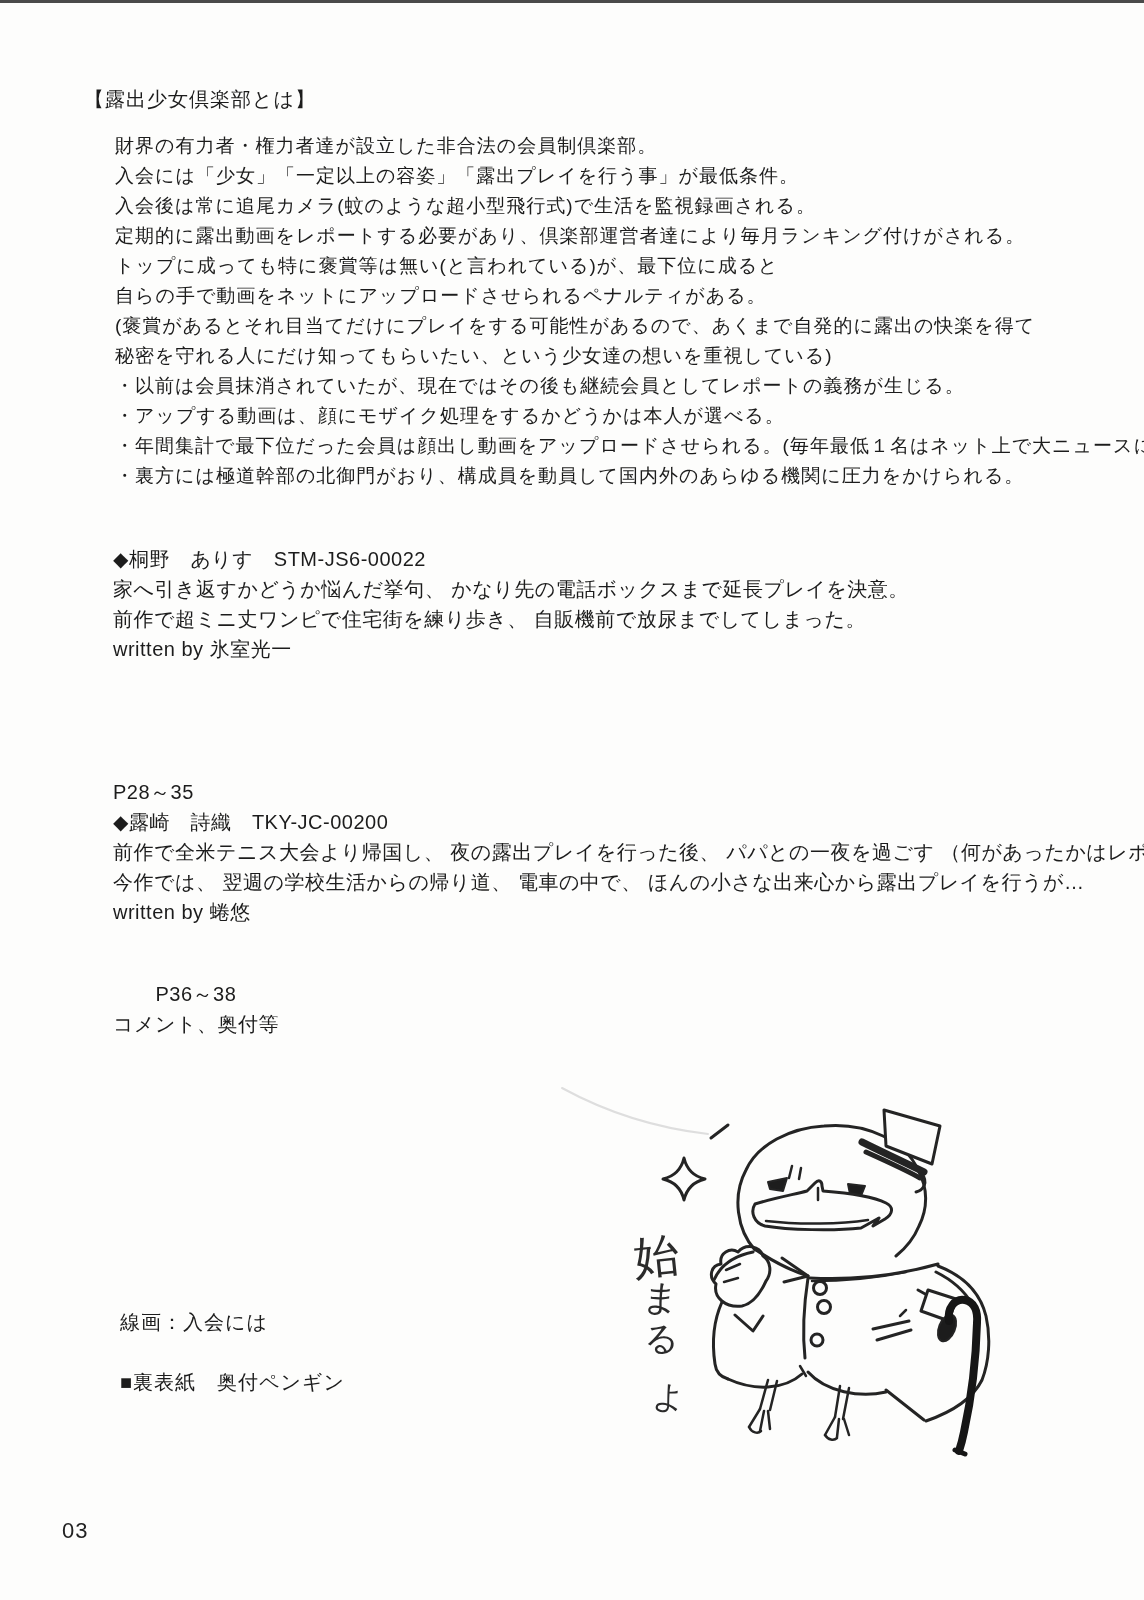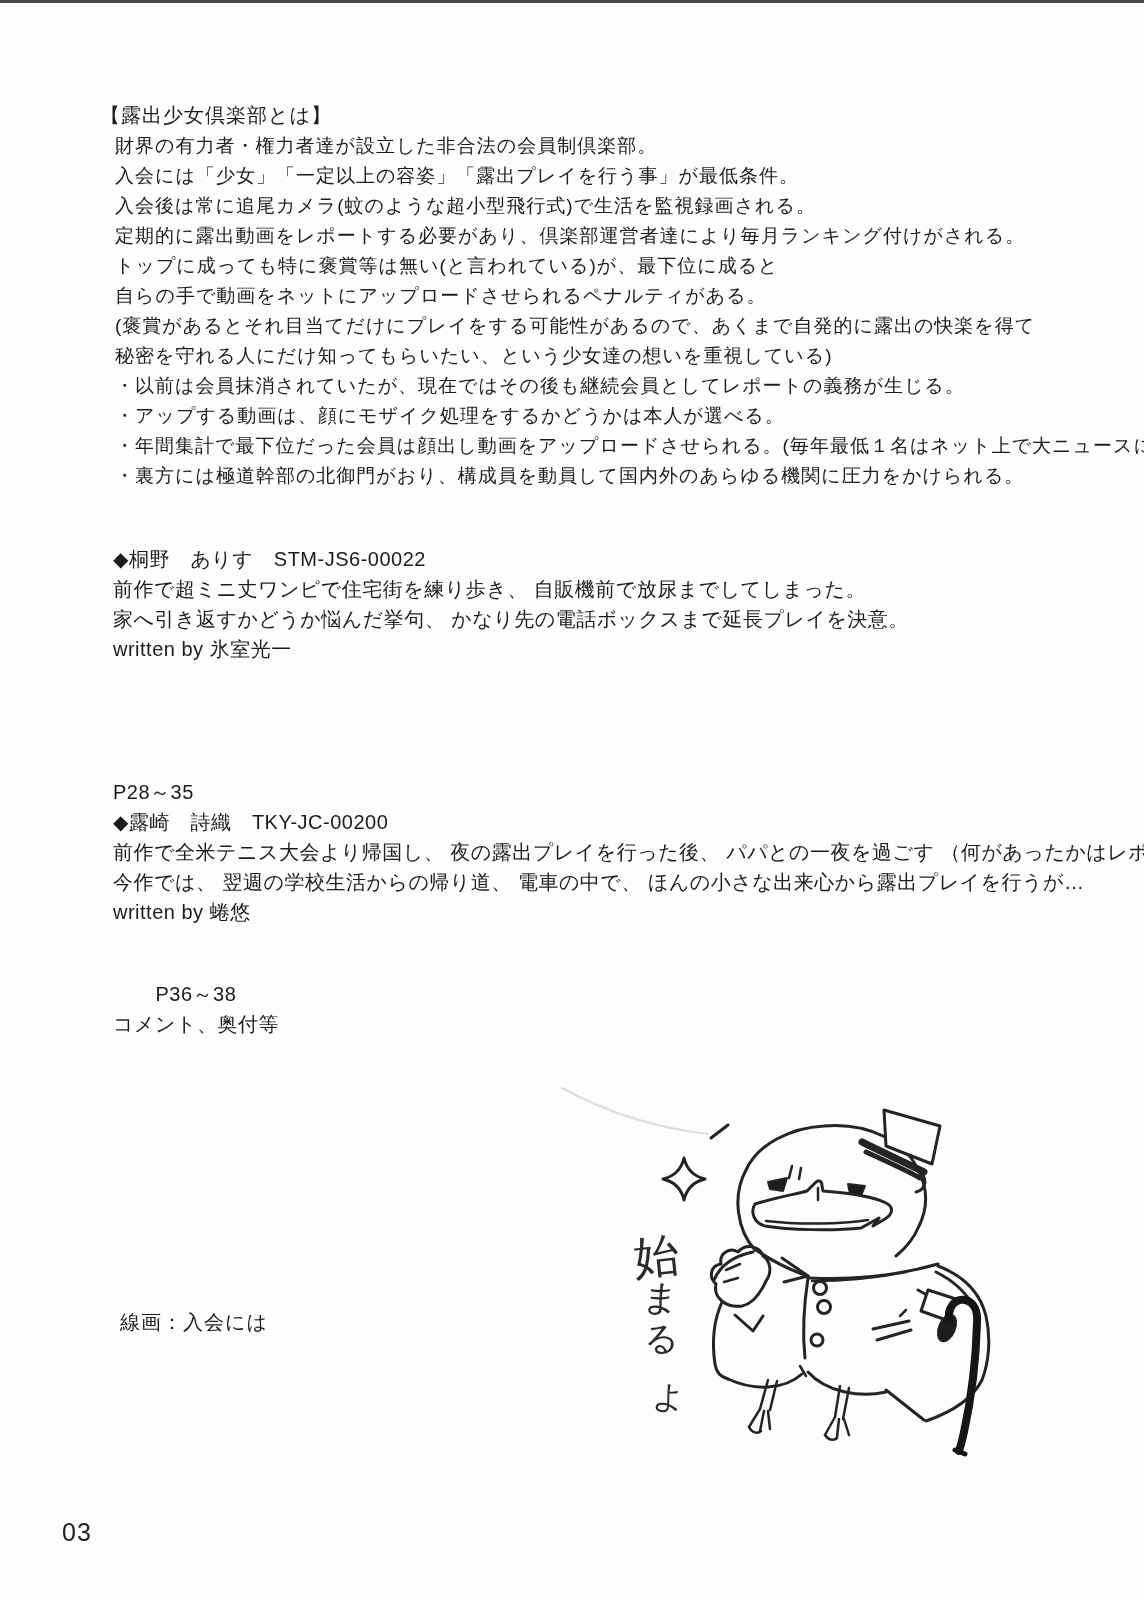--- a/index.html
+++ b/index.html
@@ -10,38 +10,38 @@
     color:#1c1c1c;
     font-family:"Liberation Sans","DejaVu Sans",sans-serif;
     overflow:hidden;
   }
   .scan-edge{
     position:absolute;left:0;top:0;width:1144px;height:3px;
     background:#4a4a4a;
   }
   .title{
     position:absolute;left:84px;top:86px;
-    font-size:20px;font-weight:400;margin:16px;letter-spacing:1px;
+    font-size:20px;font-weight:400;margin:0;letter-spacing:1px;
   }
   .ln{min-height:30px;line-height:30px;white-space:pre;}
   .intro{
     position:absolute;left:115px;top:131px;
     font-size:19px;letter-spacing:1px;
   }
   .sec{position:absolute;left:113px;font-size:20px;letter-spacing:0.5px;}
   .sec1{top:544px;}
   .sec2{top:777px;}
   .sec3{top:979px;text-align:center;}
   .credits{
     position:absolute;left:120px;top:1307px;
     font-size:20px;letter-spacing:1px;
   }
   .pageno{
     position:absolute;left:62px;top:1518px;
-    font-size:25px;letter-spacing:1px;color:#222;
+    font-size:22px;letter-spacing:1px;color:#222;
   }
   .drawing{
     position:absolute;left:556px;top:1078px;
     width:490px;height:430px;
   }
   .drawing svg{display:block;width:490px;height:430px;}
   .hand-char{fill:#2b2b2b;}
 </style>
 </head>
 <body>
@@ -62,41 +62,42 @@
     <div class="ln">(褒賞があるとそれ目当てだけにプレイをする可能性があるので、あくまで自発的に露出の快楽を得て</div>
     <div class="ln">秘密を守れる人にだけ知ってもらいたい、という少女達の想いを重視している)</div>
     <div class="ln">・以前は会員抹消されていたが、現在ではその後も継続会員としてレポートの義務が生じる。</div>
     <div class="ln">・アップする動画は、顔にモザイク処理をするかどうかは本人が選べる。</div>
     <div class="ln">・年間集計で最下位だった会員は顔出し動画をアップロードさせられる。(毎年最低１名はネット上で大ニュースになる)</div>
     <div class="ln">・裏方には極道幹部の北御門がおり、構成員を動員して国内外のあらゆる機関に圧力をかけられる。</div>
   </div>
 
   <section class="sec sec1">
     <div class="ln">◆桐野　ありす　STM-JS6-00022</div>
+    <div class="ln">家へ引き返すかどうか悩んだ挙句、 かなり先の電話ボックスまで延長プレイを決意。</div>
     <div class="ln">前作で超ミニ丈ワンピで住宅街を練り歩き、 自販機前で放尿までしてしまった。</div>
-    <div class="ln">家へ引き返すかどうか悩んだ挙句、 かなり先の電話ボックスまで延長プレイを決意。</div>
     <div class="ln">written by 氷室光一</div>
   </section>
 
   <section class="sec sec2">
     <div class="ln">P28～35</div>
     <div class="ln">◆露崎　詩織　TKY-JC-00200</div>
     <div class="ln">前作で全米テニス大会より帰国し、 夜の露出プレイを行った後、 パパとの一夜を過ごす （何があったかはレポート無し）</div>
     <div class="ln">今作では、 翌週の学校生活からの帰り道、 電車の中で、 ほんの小さな出来心から露出プレイを行うが…</div>
     <div class="ln">written by 蜷悠</div>
   </section>
 
   <section class="sec sec3">
     <div class="ln">P36～38</div>
     <div class="ln">コメント、奥付等</div>
   </section>
 
   <div class="credits">
     <div class="ln">線画：入会には</div>
     <div class="ln"></div>
+    <div class="ln">■裏表紙　奥付ペンギン</div>
   </div>
 
   <div class="drawing">
     <svg viewBox="0 0 490 430" xmlns="http://www.w3.org/2000/svg">
       <g fill="none" stroke="#242424" stroke-width="3" stroke-linecap="round" stroke-linejoin="round">
 
         <path d="M6,10 C50,34 100,50 152,56" stroke="#dedede" stroke-width="2"></path>
 
         <path d="M128,80 Q132,97 149,101 Q132,105 128,122 Q124,105 107,101 Q124,97 128,80 Z"></path>
         <path d="M155,60 L172,47"></path>

